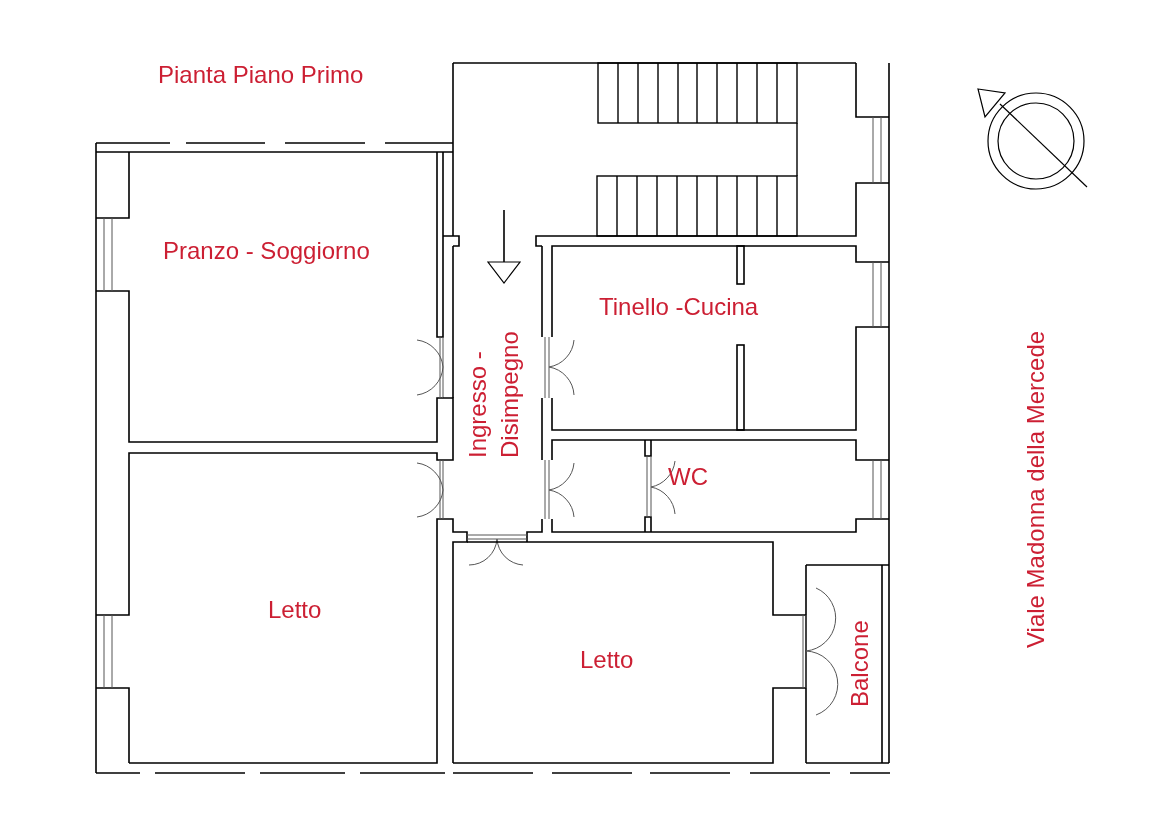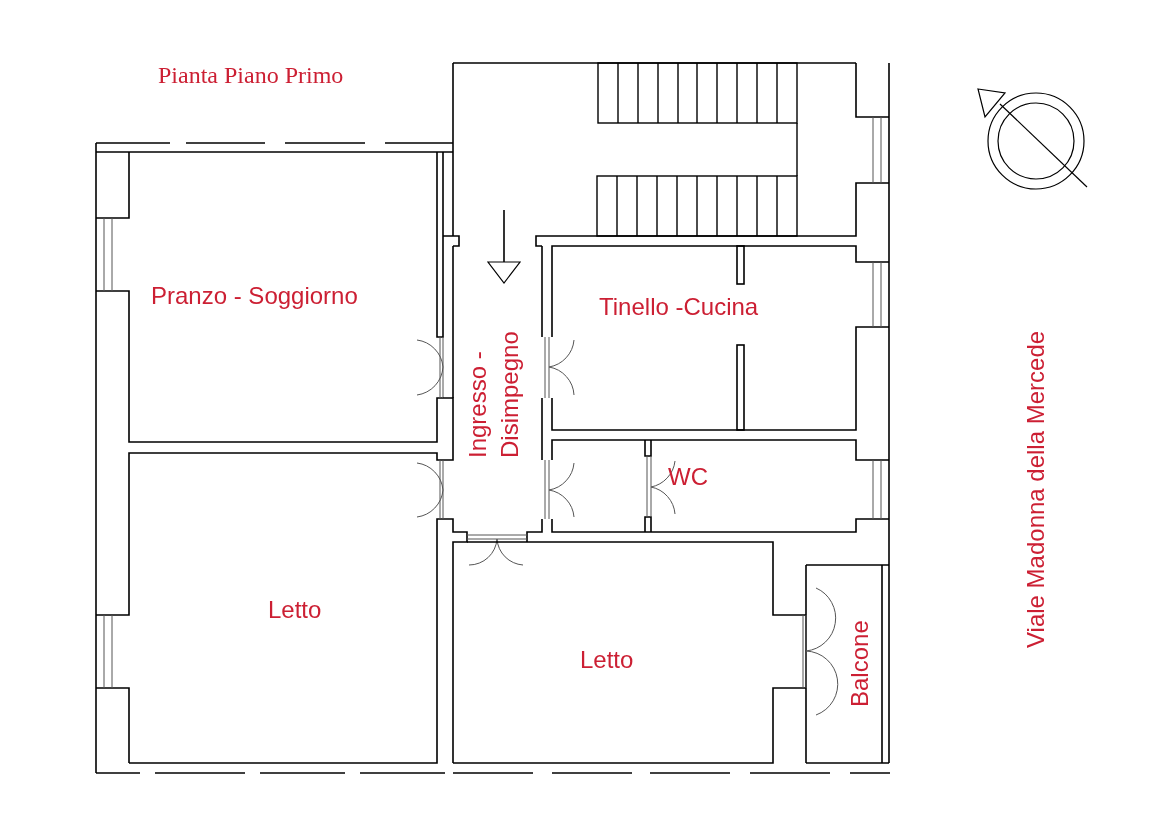--- a/index.html
+++ b/index.html
@@ -173,23 +173,23 @@
   </g>
 
   <g>
     <circle cx="1036" cy="141" r="48" fill="none" stroke="#000" stroke-width="1.2"></circle>
     <circle cx="1036" cy="141" r="38" fill="none" stroke="#000" stroke-width="1.2"></circle>
     <line x1="1000" y1="104" x2="1087" y2="187" stroke="#000" stroke-width="1.2"></line>
     <polygon points="978,89 1005,93 985,117" fill="none" stroke="#000" stroke-width="1.2"></polygon>
   </g>
 </svg>
 
-<div class="lbl" style="left:158px; top:63px;font-family:Liberation Serif, serif;">Pianta Piano Primo</div>
-
-<div class="lbl" style="left:151px; top:239px;margin-top:45px;">Pranzo - Soggiorno</div>
+<div class="lbl" style="left:158px; top:63px;">Pianta Piano Primo</div>
+
+<div class="lbl" style="left:163px; top:239px;">Pranzo - Soggiorno</div>
 
 <div class="lbl vert" style="left:466px; top:458px;">Ingresso -</div>
 <div class="lbl vert" style="left:498px; top:458px;">Disimpegno</div>
 
 <div class="lbl" style="left:599px; top:295px;text-align:center;">Tinello -Cucina</div>
 
 <div class="lbl" style="left:668px; top:465px;">WC</div>
 
 <div class="lbl" style="left:268px; top:598px;">Letto</div>
 

